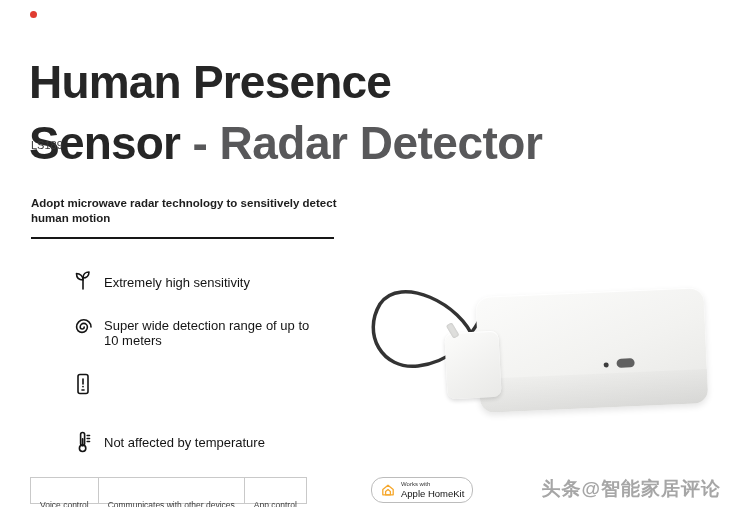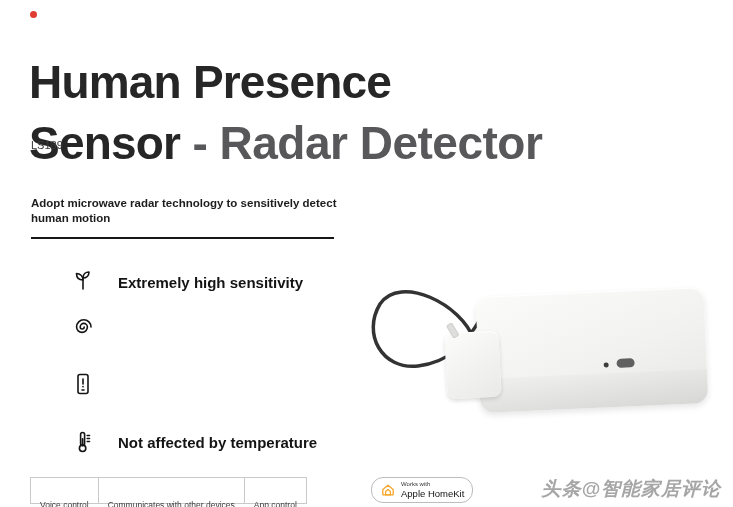--- a/index.html
+++ b/index.html
@@ -13,22 +13,22 @@
   .title { position:absolute; left:29px; top:4px; font-size:46px; line-height:61px;
     font-weight:800; color:#262626; letter-spacing:-0.8px;margin-top:48px; }
   .title .t-line { display:block; }
   .t-light { font-weight:700; color:#58585a; letter-spacing:-0.5px; }
   .model { position:absolute; left:31px; top:139px; font-size:11px; color:#3a3a3a; }
   .section-heading { position:absolute; left:31px; top:196px; width:306px;
     font-size:11.5px; font-weight:700; color:#1d1d1d; line-height:15px; }
   .divider { position:absolute; left:31px; top:237px; width:303px; height:2px; background:#161616; }
 
   .feature-icon { position:absolute; left:70px; width:26px; height:26px; }
-  .feature-text { position:absolute; left:118px; width:214px; font-size:15px;
-    font-weight:700; color:#141414; line-height:15px; }
+  .feature-text { position:absolute; left:104px; width:214px; font-size:13px;
+    font-weight:400; color:#141414; line-height:15px; }
   .fi1 { top:267px; } .ft1 { top:275px; }
   .fi2 { top:314px; } .ft2 { top:318px; }
   .fi3 { top:371px; } .ft3 { top:376px; }
   .fi4 { top:429px; } .ft4 { top:435px; }
 
   
   .product { position:absolute; left:360px; top:252px; width:373px; height:215px; }
   .cable { position:absolute; left:0; top:0; }
   .device { position:absolute; left:118px; top:40px; width:228px; height:116px;
     transform:rotate(-2.5deg); border-radius:14px;
@@ -58,21 +58,21 @@
   .chip-label { font-size:8.5px; color:#3c3c3c; white-space:nowrap; }
 
   .homekit { position:absolute; left:371px; top:477px; height:26px; display:flex;
     align-items:center; gap:5px; padding:0 8px; border:1px solid #bcbcbc;
     border-radius:12px; background:#fff; }
   .hk-text { display:flex; flex-direction:column; justify-content:center; line-height:1; }
   .hk-top { font-size:6px; color:#333; margin-bottom:2px; }
   .hk-name { font-size:9.5px; color:#111; font-weight:500; }
 
   .watermark { position:absolute; right:12px; top:476px; font-size:19px;
-    font-weight:700; color:#a6a6a6; letter-spacing:1px; white-space:nowrap;font-style:italic; }
+    font-weight:700; color:#a6a6a6; letter-spacing:1px; white-space:nowrap; }
 
   svg.lineart { stroke:#141414; fill:none; stroke-width:1.6; stroke-linecap:round; stroke-linejoin:round; }
   svg.chip-art { stroke:#444; fill:none; stroke-width:1.1; stroke-linecap:round; stroke-linejoin:round; }
 </style>
 </head>
 <body>
 
 <div class="page">
 
   <div class="red-dot"></div>
@@ -94,20 +94,21 @@
       <path d="M13 11c3.5 0 6-2.5 6-6-3.5 0-6 2.5-6 6z"></path>
     </svg>
   </span>
   <div class="feature-text ft1">Extremely high sensitivity</div>
 
   <span class="feature-icon fi2">
     <svg class="lineart" width="26" height="26" viewBox="0 0 26 26">
       <path d="M14.2 13a2 2 0 1 1-4 0 3.6 3.6 0 0 1 7.2 0 5.4 5.4 0 0 1-10.8 0 7.2 7.2 0 0 1 14.4 0"></path>
     </svg>
   </span>
+  <div class="feature-text ft2">Super wide detection range of up to 10 meters</div>
 
   <span class="feature-icon fi3">
     <svg class="lineart" width="26" height="26" viewBox="0 0 26 26">
       <rect x="8" y="3.5" width="10" height="19" rx="2"></rect>
       <line x1="12" y1="19" x2="14" y2="19"></line>
       <line x1="13" y1="8" x2="13" y2="13"></line>
       <circle cx="13" cy="15.6" r="0.9" fill="#141414" stroke="none"></circle>
     </svg>
   </span>
 

